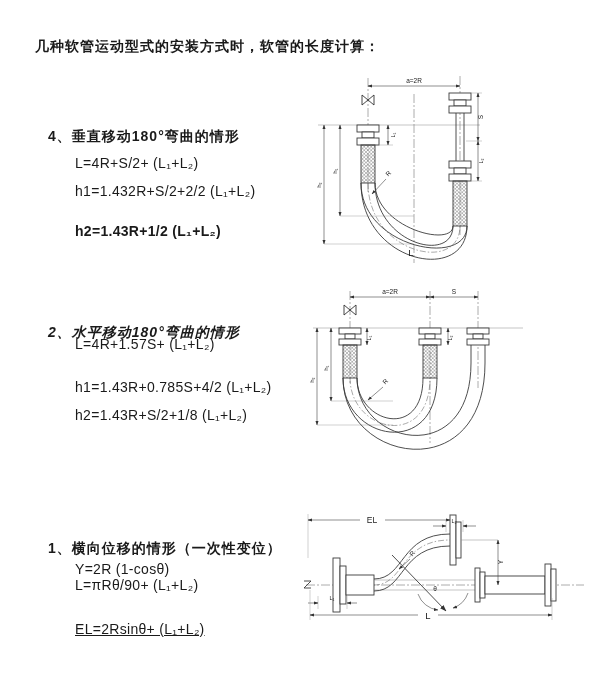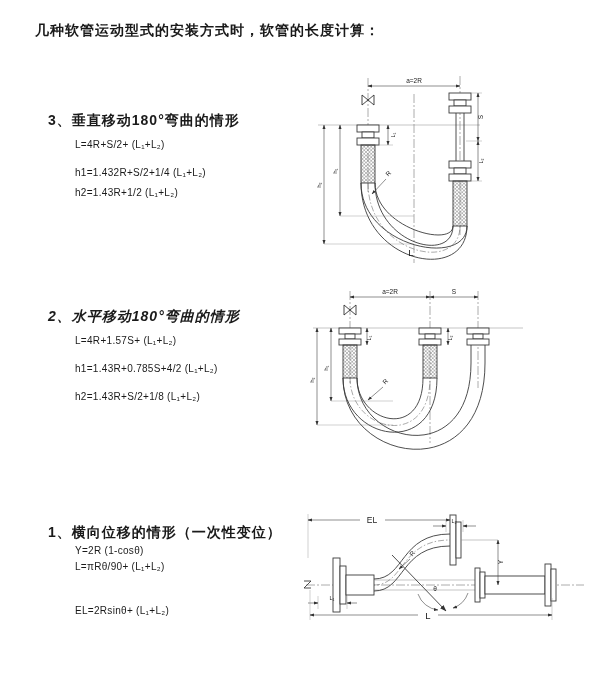--- a/index.html
+++ b/index.html
@@ -1,55 +1,55 @@
 <!DOCTYPE html>
 <html><head>
 <meta charset="utf-8">
 <style>
   html,body{margin:0;padding:0;}
   body{
     width:600px;height:675px;position:relative;background:#ffffff;
     font-family:"Liberation Sans","DejaVu Sans",sans-serif;color:#1a1a1a;
     overflow:hidden;
   }
-  .t{position:absolute;white-space:nowrap;}
+  .t{position:absolute;white-space:nowrap;margin-top:16px;}
   .title{font-size:14px;font-weight:bold;letter-spacing:1px;}
   .heading{font-size:14px;font-weight:bold;letter-spacing:1px;}
-  .formula{font-size:10px;letter-spacing:.3px;}
+  .formula{font-size:14px;letter-spacing:.3px;}
   svg{position:absolute;}
   svg text{font-family:"Liberation Sans","DejaVu Sans",sans-serif;fill:#222;}
   .t5{font-size:5.5px;} .t6{font-size:6.5px;} .t8{font-size:8.5px;} .t9{font-size:9.5px;}
   .ln{stroke:#3a3a3a;stroke-width:.9;fill:none;}
   .thin{stroke:#8a8a8a;stroke-width:.5;fill:none;}
   .ext{stroke:#9a9a9a;stroke-width:.45;fill:none;}
   .dim{stroke:#444;stroke-width:.6;fill:none;}
   .cl{stroke:#666;stroke-width:.55;fill:none;stroke-dasharray:9 2 2 2;}
   .cd{stroke:#555;stroke-width:.5;fill:none;stroke-dasharray:6 2 1.5 2;}
   .fit{fill:#ffffff;stroke:#3a3a3a;stroke-width:.9;}
   .hose{fill:url(#braid);stroke:#3a3a3a;stroke-width:.9;}
 </style>
 </head>
 <body>
 
 <div class="t title" style="left:35px;top:22px;">几种软管运动型式的安装方式时，软管的长度计算：</div>
 
-<div class="t heading" style="left:48px;top:112px;">3、垂直移动180°弯曲的情形</div>
+<div class="t heading" style="left:48px;top:112px;">4、垂直移动180°弯曲的情形</div>
 <div class="t formula" style="left:75px;top:139px;">L=4R+S/2+ (L₁+L₂)</div>
-<div class="t formula" style="left:75px;top:167px;">h1=1.432R+S/2+1/4 (L₁+L₂)</div>
-<div class="t formula" style="left:75px;top:187px;">h2=1.43R+1/2 (L₁+L₂)</div>
+<div class="t formula" style="left:75px;top:167px;">h1=1.432R+S/2+2/2 (L₁+L₂)</div>
+<div class="t formula" style="left:75px;top:207px;font-weight:bold;">h2=1.43R+1/2 (L₁+L₂)</div>
 
 <div class="t heading" style="left:48px;top:308px;font-style:italic;">2、水平移动180°弯曲的情形</div>
-<div class="t formula" style="left:75px;top:335px;">L=4R+1.57S+ (L₁+L₂)</div>
+<div class="t formula" style="left:75px;top:320px;">L=4R+1.57S+ (L₁+L₂)</div>
 <div class="t formula" style="left:75px;top:363px;">h1=1.43R+0.785S+4/2 (L₁+L₂)</div>
 <div class="t formula" style="left:75px;top:391px;">h2=1.43R+S/2+1/8 (L₁+L₂)</div>
 
 <div class="t heading" style="left:48px;top:524px;">1、横向位移的情形（一次性变位）</div>
 <div class="t formula" style="left:75px;top:561px;">L=πRθ/90+ (L₁+L₂)</div>
 <div class="t formula" style="left:75px;top:545px;">Y=2R (1-cosθ)</div>
-<div class="t formula" style="left:75px;top:605px;">EL=2Rsinθ+ (L₁+L₂)</div>
+<div class="t formula" style="left:75px;top:605px;text-decoration:underline;">EL=2Rsinθ+ (L₁+L₂)</div>
 
 <svg style="left:310px;top:68px;" width="250" height="200" viewBox="0 0 250 200">
   <defs>
     <marker id="arrE" viewBox="0 0 10 10" refX="9" refY="5" markerWidth="7.5" markerHeight="7.5" orient="auto-start-reverse">
       <path d="M0,1.6 L10,5 L0,8.4 z" fill="#333"></path>
     </marker>
     <pattern id="braid" width="3.5" height="3.5" patternUnits="userSpaceOnUse">
       <path d="M0,3.5 L3.5,0 M0,0 L3.5,3.5" stroke="#777" stroke-width="0.5"></path>
     </pattern>
   </defs>

